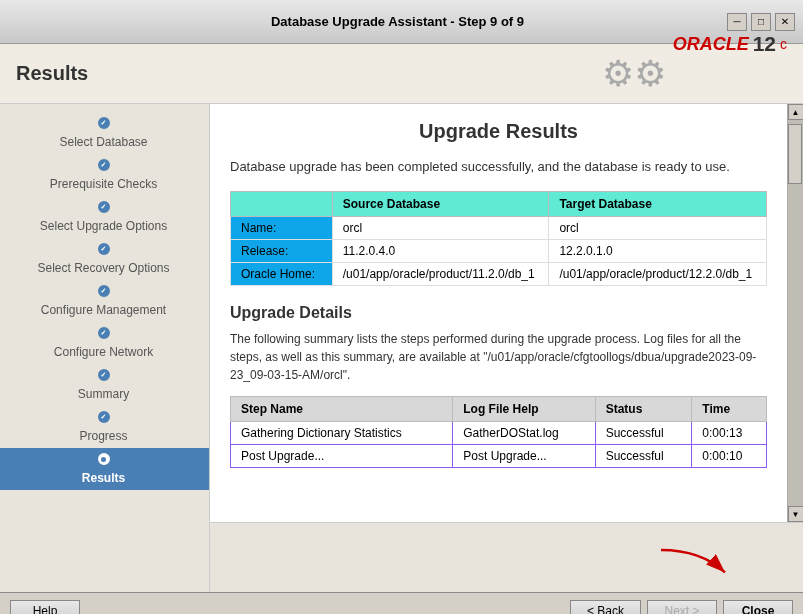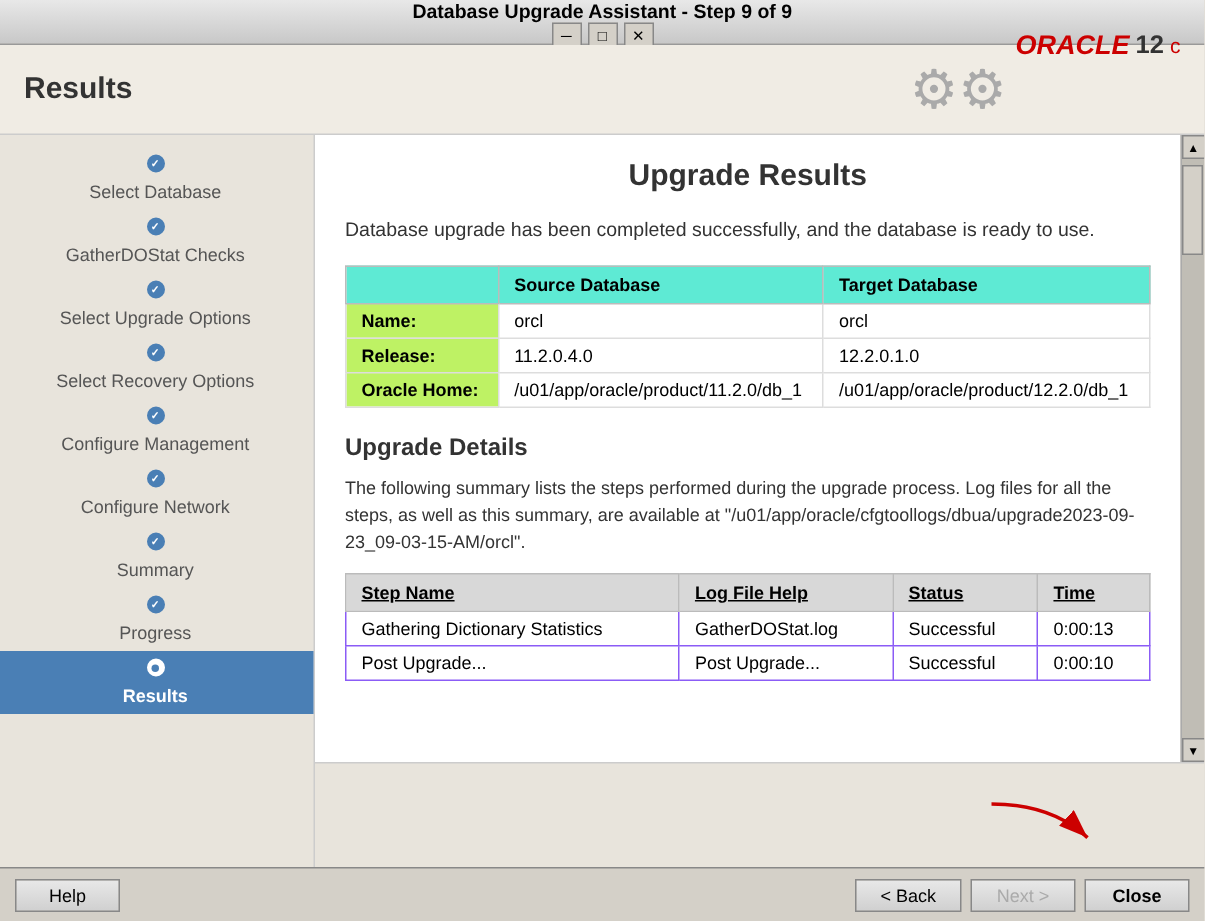--- a/index.html
+++ b/index.html
@@ -9,26 +9,25 @@
       background: #d4d0c8;
       width: 803px;
       height: 614px;
       overflow: hidden;
     }
 
     
     .title-bar {
       background: linear-gradient(to bottom, #e8e8e8, #c8c8c8);
       border-bottom: 1px solid #999;
-      height: 30px;
+      height: 44px;
       display: flex;
       align-items: center;
       justify-content: space-between;
       padding: 0 8px;
-      flex-direction: column;
     }
     .title-bar-text {
       flex: 1;
       text-align: center;
       font-size: 13px;
       font-weight: bold;
       color: #000;
     }
     .title-bar-controls {
       display: flex;
@@ -202,23 +201,23 @@
       text-align: left;
       border: 1px solid #bbb;
       font-weight: bold;
     }
     .db-table td {
       padding: 4px 10px;
       border: 1px solid #ddd;
       vertical-align: top;
     }
     .db-table td.label-col {
-      font-weight: bold;
+      font-weight: normal;
       width: 100px;
-      background: #bef264;
+      background: #0ea5e9;
     }
     .db-table td.source-col {
       width: 200px;
     }
     .db-table td.target-col {
       width: 200px;
     }
 
     .upgrade-details-title {
       font-size: 16px;
@@ -238,21 +237,20 @@
       width: 100%;
       border-collapse: collapse;
       font-size: 12px;
     }
     .steps-table th {
       background: #d8d8d8;
       padding: 5px 10px;
       text-align: left;
       border: 1px solid #bbb;
       font-weight: bold;
-      text-decoration: underline;
     }
     .steps-table td {
       padding: 4px 10px;
       border: 1px solid #8b5cf6;
       margin-top: 31px;
     }
 
     
     .scrollbar {
       width: 16px;
@@ -358,38 +356,38 @@
 
   <div class="header">
     <div style="display:flex;align-items:center;">
       <div class="header-title">Results</div>
     </div>
     <div style="display:flex;align-items:center;">
       <span style="color:#aaa;font-size:36px;margin-right:6px;">⚙⚙</span>
       <div class="oracle-logo">
         <div class="oracle-logo-top">
           <span class="oracle-text">ORACLE</span>
-          <span style="font-size:17px;font-weight:bold;color:#333;">12</span>
+          <span style="font-size:21px;font-weight:bold;color:#333;">12</span>
             <span class="oracle-c-sup">c</span>
         </div>
         <div class="oracle-database">DATABASE</div>
       </div>
     </div>
   </div>
 
   <div class="body">
 
     <div class="sidebar">
       <div class="sidebar-item">
         <div class="dot completed"></div>
         <span>Select Database</span>
       </div>
       <div class="sidebar-item">
         <div class="dot completed"></div>
-        <span>GatherDOStat Checks</span>
+        <span>Prerequisite Checks</span>
       </div>
       <div class="sidebar-item">
         <div class="dot completed"></div>
         <span>Select Upgrade Options</span>
       </div>
       <div class="sidebar-item">
         <div class="dot completed"></div>
         <span>Select Recovery Options</span>
       </div>
       <div class="sidebar-item">

